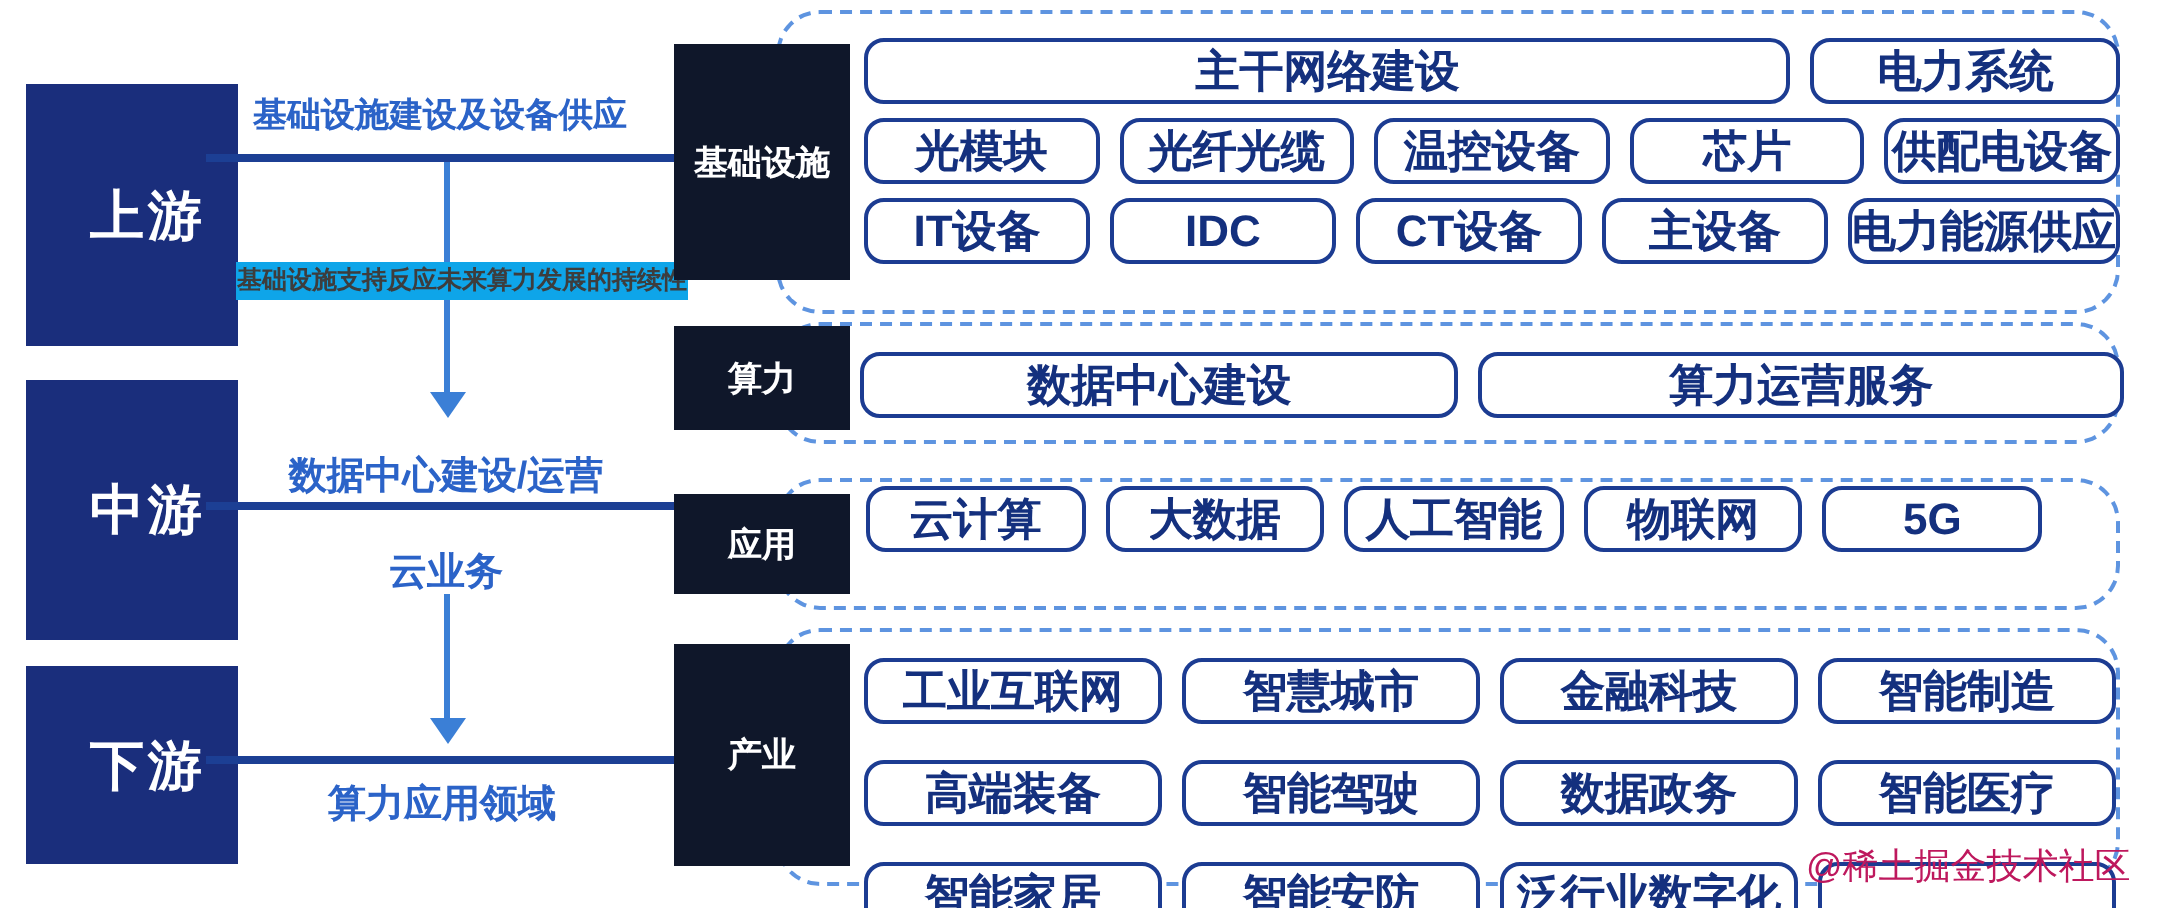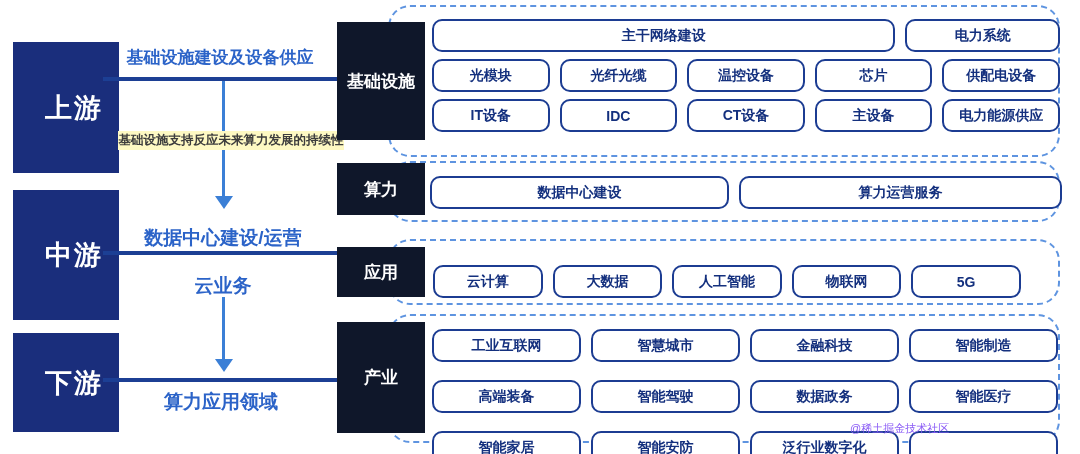--- a/index.html
+++ b/index.html
@@ -29,21 +29,21 @@
     border-right:9px solid transparent;border-top:13px solid #3b7fd6;}
   #arrow1{left:215px;top:196px;}
   #arrow2{left:215px;top:359px;}
 
   
   .flow-label{position:absolute;color:#2b63c8;font-weight:bold;text-align:center;}
   #flow-label1{left:108px;top:46px;width:224px;font-size:17px;}
   #flow-label2{left:113px;top:225px;width:220px;font-size:19px;}
   #flow-label3{left:113px;top:273px;width:220px;font-size:19px;}
   #flow-label4{left:111px;top:389px;width:220px;font-size:19px;}
-  .flow-caption{position:absolute;background:#fef9c3;color:#3d3d3d;font-weight:bold;
+  .flow-caption{position:absolute;background:#0ea5e9;color:#3d3d3d;font-weight:bold;
     font-size:12.5px;text-align:center;padding:1px 0;}
   #flow-caption1{left:118px;top:131px;width:226px;}
   #flow-caption2{left:122px;top:319px;width:212px;}
 
   
   .group-box{position:absolute;left:388px;width:672px;border:2px dashed #5e94e0;
     border-radius:22px;box-sizing:border-box;}
   #group-infra{top:5px;height:152px;}
   #group-power{top:161px;height:61px;}
   #group-app{top:239px;height:66px;}
@@ -54,35 +54,35 @@
     display:flex;align-items:center;justify-content:center;font-size:17px;font-weight:bold;z-index:3;}
   #cat-infra{top:22px;height:118px;}
   #cat-power{top:163px;height:52px;}
   #cat-app{top:247px;height:50px;}
   #cat-industry{top:322px;height:111px;}
 
   
   .rows{position:absolute;z-index:2;display:flex;flex-direction:column;}
   #rows-infra{left:432px;top:19px;width:628px;gap:7px;}
   #rows-power{left:430px;top:176px;width:632px;}
-  #rows-app{left:433px;top:265px;width:588px;justify-content:center;}
+  #rows-app{left:433px;top:243px;width:588px;justify-content:center;}
   #rows-industry{left:432px;top:329px;width:626px;gap:18px;}
   .row{display:flex;gap:10px;}
   .item{
     flex:1;height:33px;box-sizing:border-box;background:#ffffff;
     border:2.5px solid #1c3c92;border-radius:10px;color:#14307e;
     display:flex;align-items:center;justify-content:center;
-    font-size:14px;font-weight:bold;white-space:nowrap;
+    font-size:22px;font-weight:bold;white-space:nowrap;
   }
   .item.wide{flex:3.05;}
   .item.slightly-wide{flex:1.08;}
 
   
-  #watermark{position:absolute;left:850px;top:421px;width:170px;color:#8b5cf6;
-    font-size:11px;white-space:nowrap;z-index:5;}
+  #watermark{position:absolute;left:903px;top:421px;width:170px;color:#be185d;
+    font-size:18px;white-space:nowrap;z-index:5;}
 </style>
 </head>
 <body>
 
 <div id="canvas">
 
   <div class="stage" id="stage-up">上游</div>
   <div class="stage" id="stage-mid">中游</div>
   <div class="stage" id="stage-down">下游</div>
 

